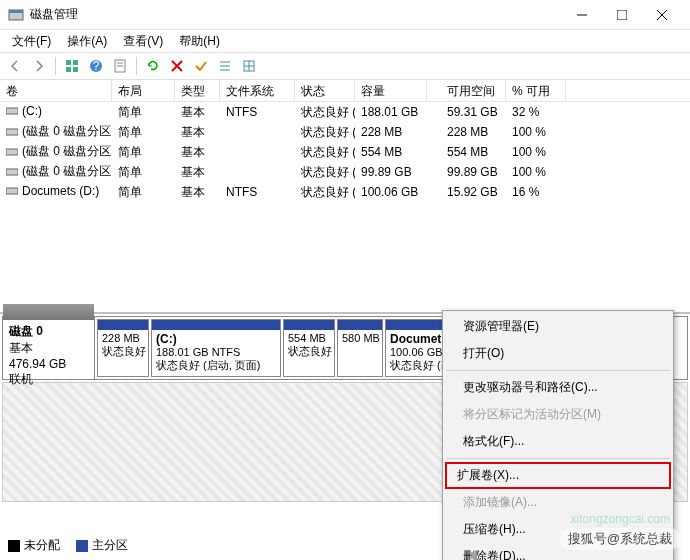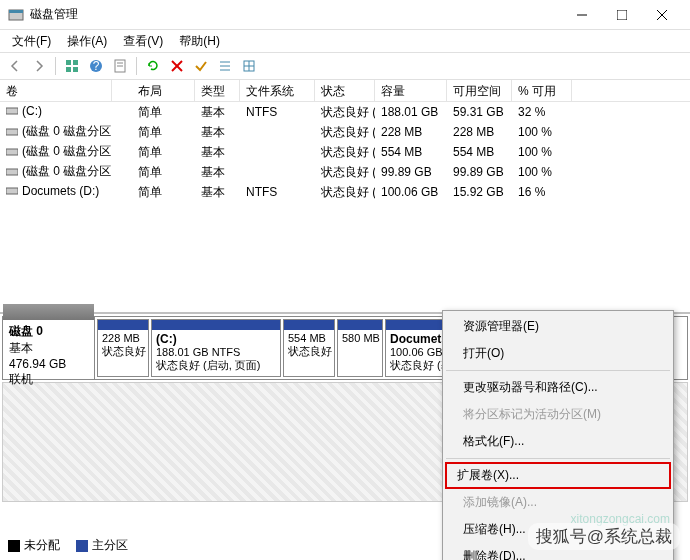--- a/index.html
+++ b/index.html
@@ -15,46 +15,46 @@
 .toolbar .tbtn { width: 22px; height: 22px; display: flex; align-items: center; justify-content: center; }
 .toolbar .sep { width: 1px; height: 18px; background: #d0d0d0; margin: 0 3px; }
 .volumes { border-bottom: 2px solid #c0c0c0; }
 .volumes-header { display: flex; background: #fff; border-bottom: 1px solid #e4e4e4; height: 22px; }
 .volumes-header > div { padding: 3px 6px; border-right: 1px solid #e4e4e4; overflow: hidden; white-space: nowrap; }
 .volumes-body { height: 210px; overflow: auto; }
 .vrow { display: flex; height: 20px; align-items: center; }
 .vrow > div { padding: 2px 6px; overflow: hidden; white-space: nowrap; }
 .vol-icon { display: inline-flex; align-items: center; gap: 4px; }
 .col-vol { width: 112px; }
-.col-layout { width: 63px; margin-left: 20px; }
+.col-layout { width: 63px; }
 .col-type { width: 45px; }
 .col-fs { width: 75px; }
 .col-status { width: 60px; }
 .col-cap { width: 72px; }
-.col-free { width: 65px; }
+.col-free { width: 65px; margin-left: 14px; }
 .col-pct { width: 60px; }
 .disk-panel { display: flex; border: 1px solid #888; margin: 2px; height: 64px; }
 .disk-info { width: 92px; border-right: 1px solid #888; padding: 4px 6px; background: #fff; display: flex; flex-direction: column; justify-content: center; }
 .disk-info .hdr { background: linear-gradient(#999, #777); color: #fff; margin: -4px -6px 3px -6px; padding: 1px 6px; height: 16px; }
 .disk-parts { flex: 1; display: flex; padding: 2px; gap: 2px; background: #fff; }
 .part { border: 1px solid #888; padding: 2px 4px; font-size: 11px; display: flex; flex-direction: column; justify-content: flex-start; overflow: hidden; position: relative; }
 .part .pbar { position: absolute; top: 0; left: 0; right: 0; height: 10px; }
 .part .pbar.primary { background: #2a4aa0; }
 .part .pbar.unalloc { background: #000; }
 .part .plabel { margin-top: 10px; font-weight: bold; white-space: nowrap; }
 .part .pinfo { font-size: 11px; white-space: nowrap; }
 .unused { flex: 1; background: repeating-linear-gradient(45deg, #e8e8e8, #e8e8e8 4px, #f4f4f4 4px, #f4f4f4 8px); border: 1px solid #ccc; }
 .legend { position: absolute; bottom: 6px; left: 8px; display: flex; gap: 16px; align-items: flex-start; }
 .legend .sw { width: 12px; height: 12px; display: inline-block; vertical-align: middle; margin-right: 4px; }
 .context-menu { position: absolute; top: 310px; left: 442px; width: 232px; background: #f2f2f2; border: 1px solid #a0a0a0; box-shadow: 2px 2px 6px rgba(0,0,0,0.3); padding: 2px; }
 .context-menu .mitem { padding: 5px 18px; white-space: nowrap; }
 .context-menu .mitem.disabled { color: #9a9a9a; }
 .context-menu .msep { height: 1px; background: #d0d0d0; margin: 3px 1px; }
 .context-menu .highlight { border: 2px solid #d00; padding: 3px 10px; }
-.watermark { position: absolute; right: 10px; bottom: 10px; opacity: 0.75; font-size: 17px; background: rgba(255,255,255,0.7); padding: 2px 8px; border-radius: 10px; }
+.watermark { position: absolute; right: 10px; bottom: 10px; opacity: 0.75; font-size: 13px; background: rgba(255,255,255,0.7); padding: 2px 8px; border-radius: 10px; }
 .watermark2 { position: absolute; right: 20px; bottom: 34px; opacity: 0.3; font-size: 12px; color: #2a8; }
 </style>
 </head>
 <body>
 
 <div class="titlebar">
   <span class="icon"><svg viewBox="0 0 16 16">
         <rect x="1" y="3" width="14" height="10" fill="#ccc" stroke="#666"></rect>
         <rect x="1" y="3" width="14" height="3" fill="#48a"></rect>
       </svg></span>

